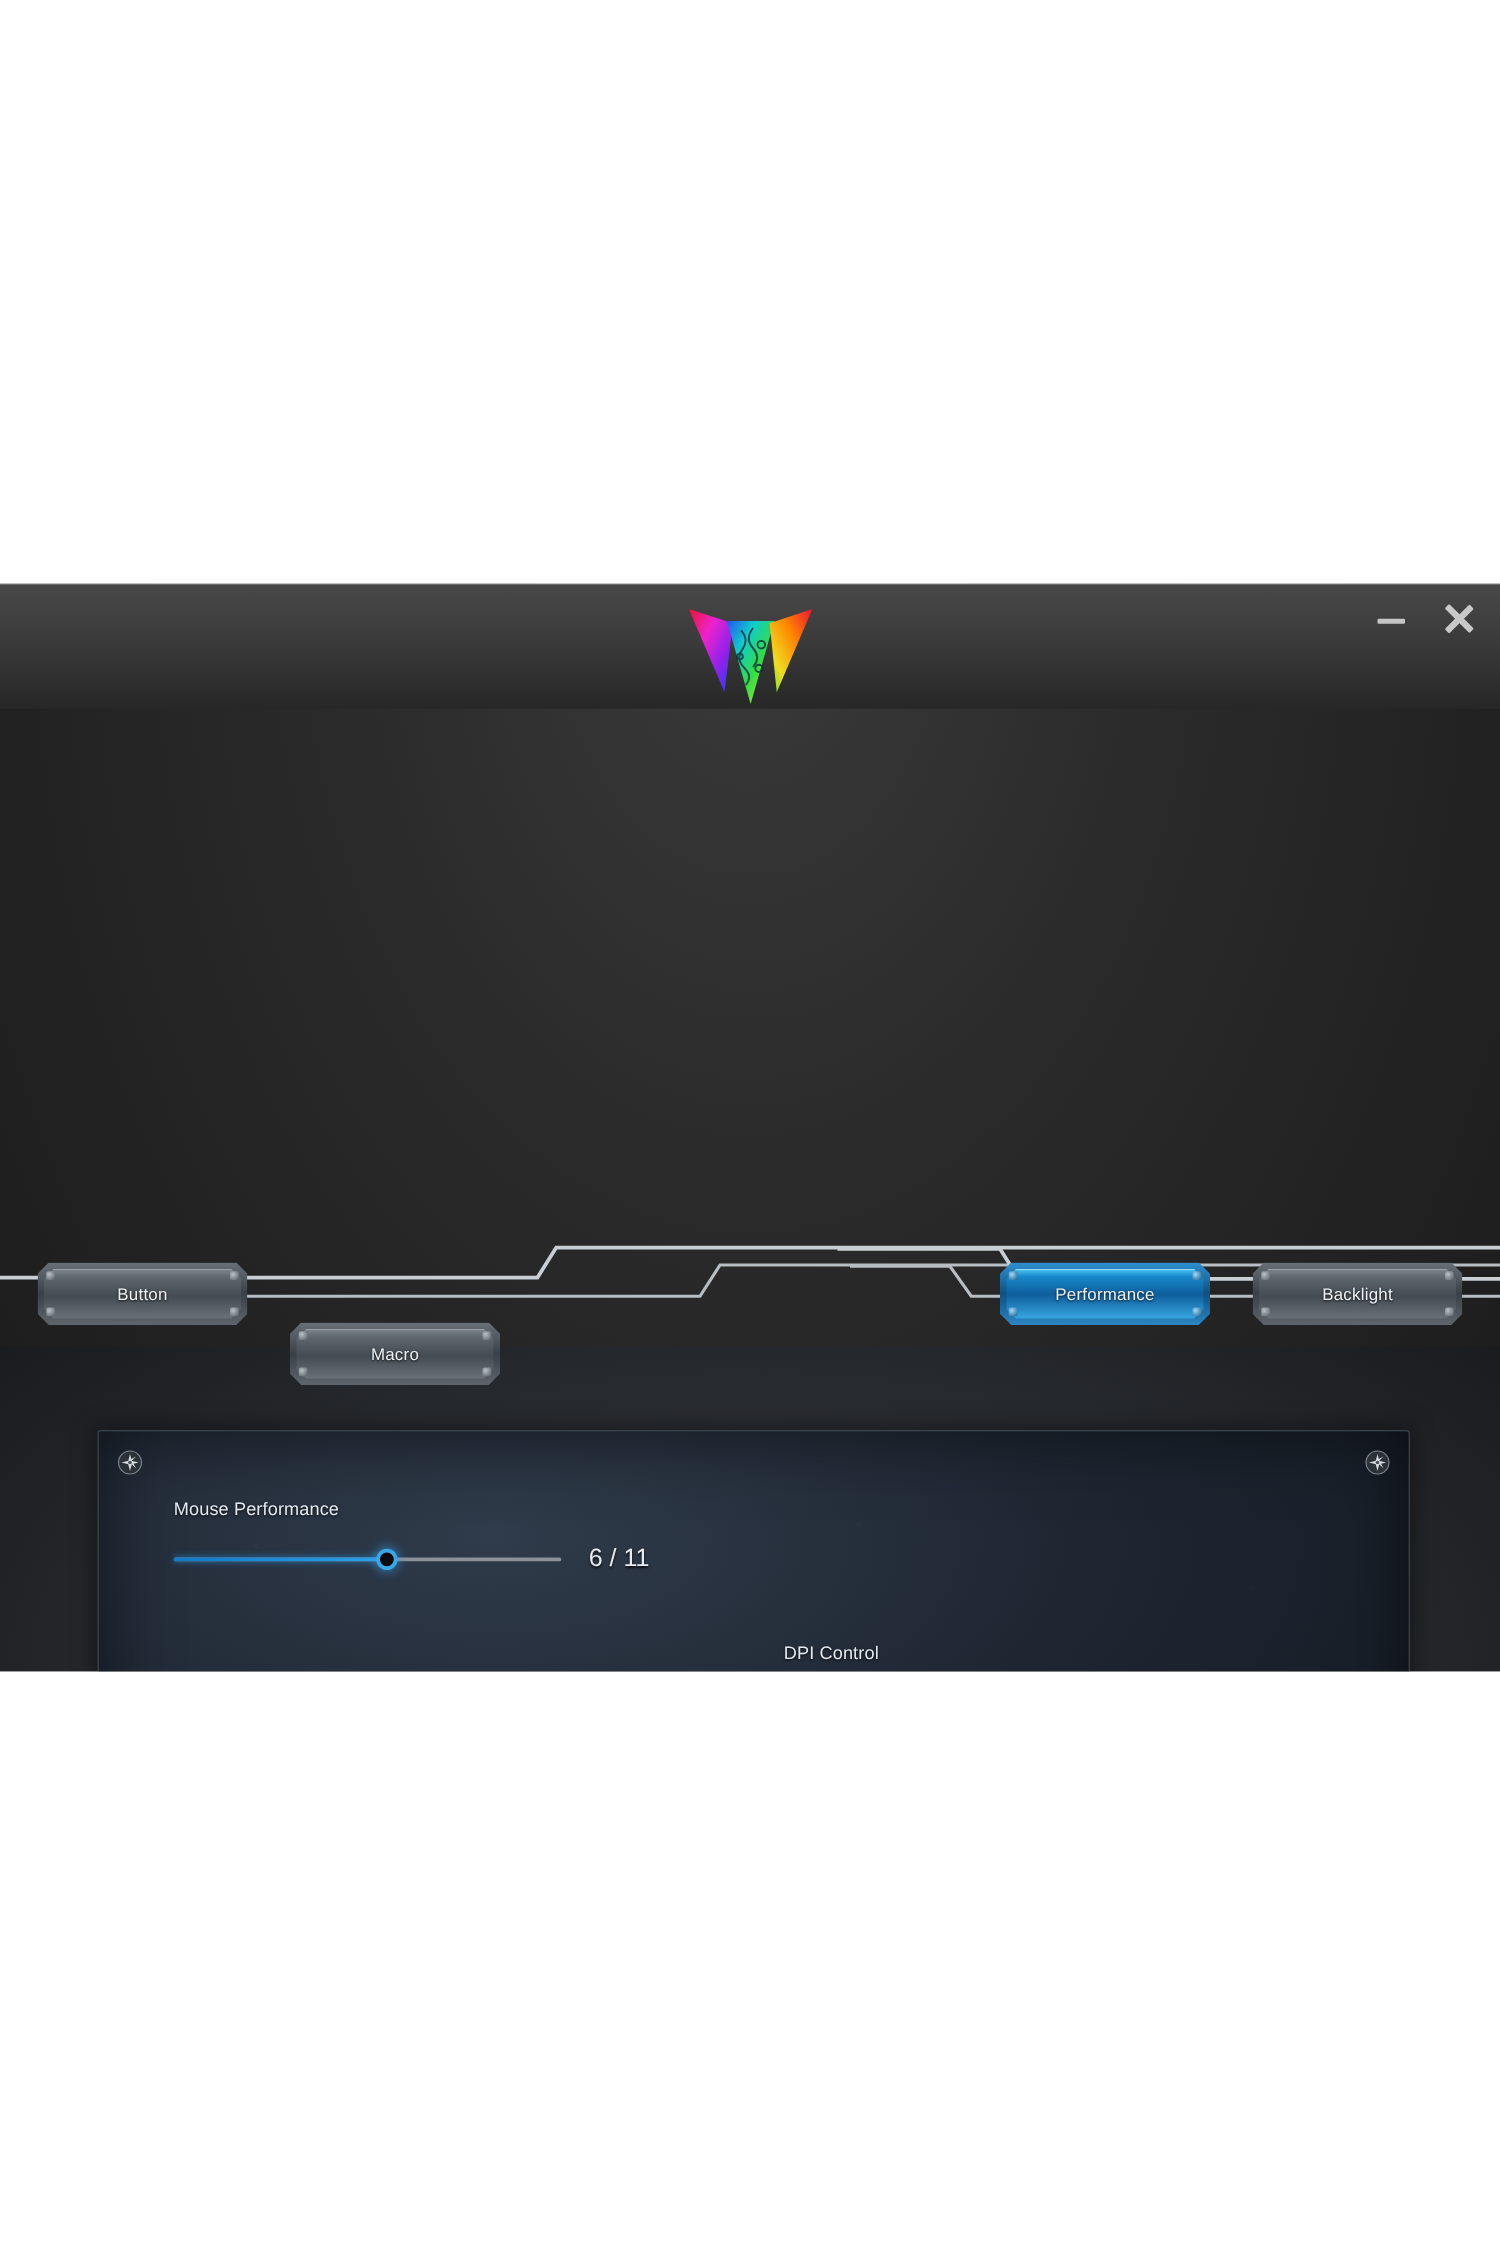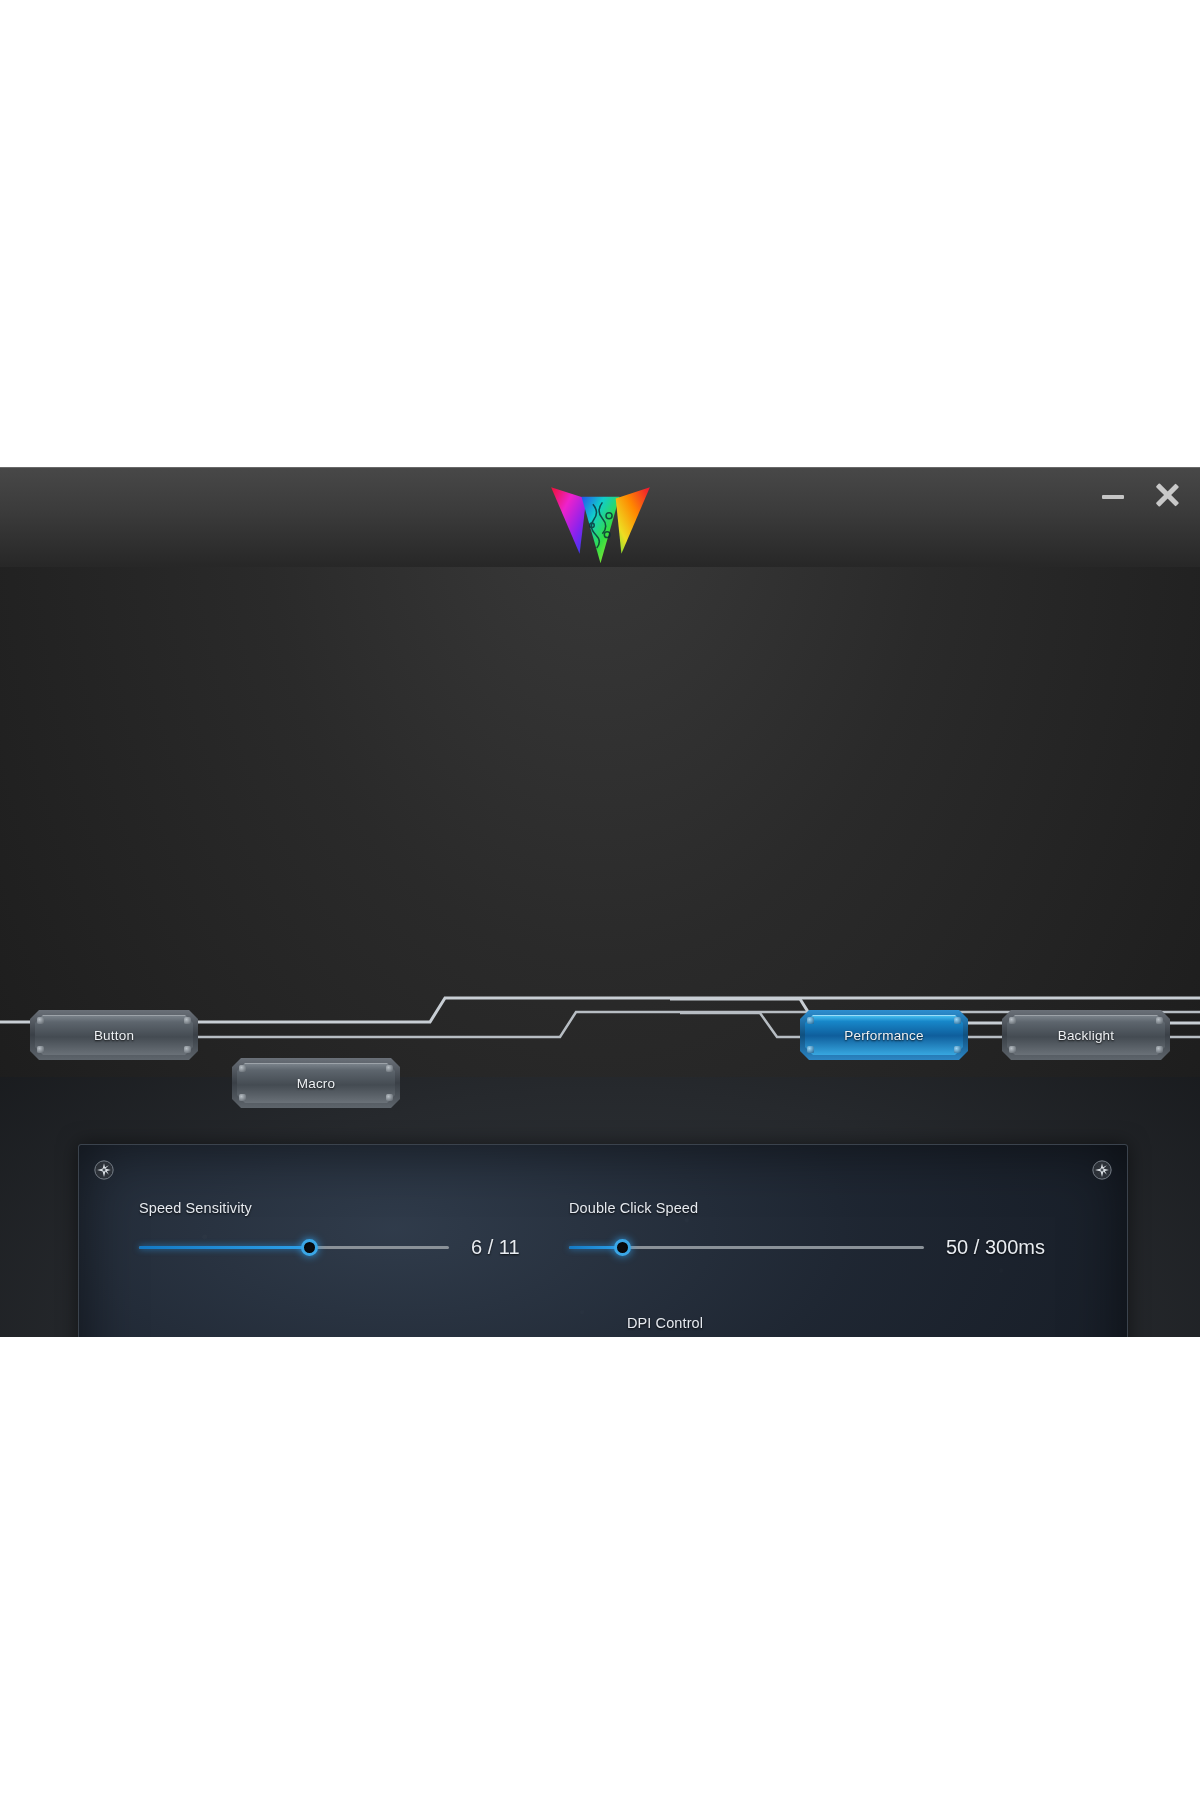--- a/index.html
+++ b/index.html
@@ -278,42 +278,31 @@
       <path d="M17.3 6.7 13.9 10.1 12 12 13.1 8.9Z"></path>
             <path d="M17.3 17.3 13.9 13.9 12 12 15.1 13.1Z"></path>
       <path d="M6.7 17.3 10.1 13.9 12 12 8.9 15.1Z"></path>
             <path d="M6.7 6.7 10.1 10.1 12 12 8.9 8.9Z"></path>
           </g>
       <circle cx="12" cy="12" r="1.6" fill="#4a5158"></circle>
         </svg>
     </div>
 
     <div class="ctl" id="ctl-mouse-sensitivity">
-      <div class="ctl-label">Speed Sensitivity</div>
+      <div class="ctl-label">Mouse Performance</div>
       <div class="slider-row">
         <div class="slider">
           <div class="track"></div>
           <div class="fill" id="fill-ms" style="width: 55%;"></div>
           <div class="knob" id="knob-ms" style="left: 55%;"></div>
         </div>
         <div class="slider-value">6  / 11</div>
       </div>
     </div>
 
-    <div class="ctl" id="ctl-double-click">
-      <div class="ctl-label">Double Click Speed</div>
-      <div class="slider-row">
-        <div class="slider">
-          <div class="track"></div>
-          <div class="fill" id="fill-dc" style="width: 15%;"></div>
-          <div class="knob" id="knob-dc" style="left: 15%;"></div>
-        </div>
-        <div class="slider-value">50 / 300ms</div>
-      </div>
-    </div>
 
     <div class="ctl" id="ctl-dpi-control">
       <div class="ctl-label" style="margin-bottom:0">DPI Control</div>
 
     </div>
 
   </div>
 
 </div>
 

